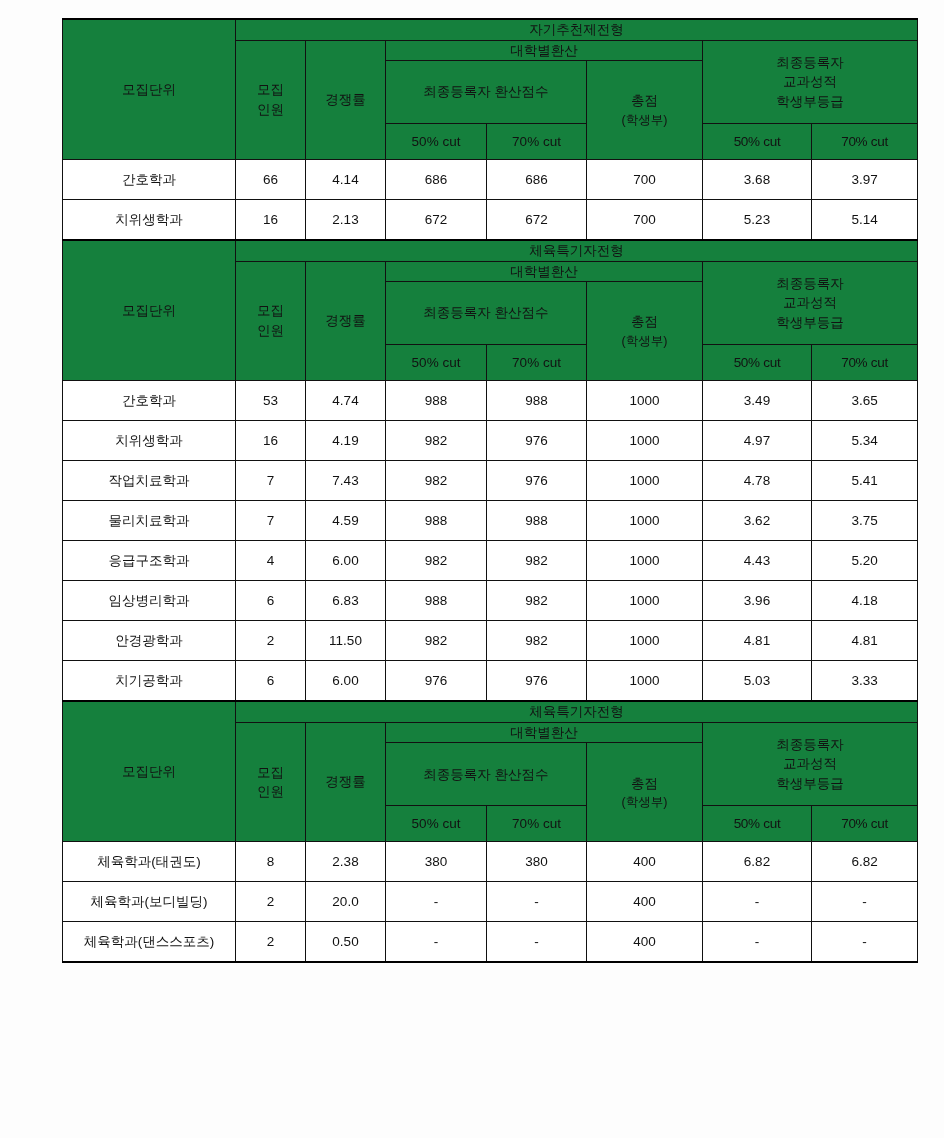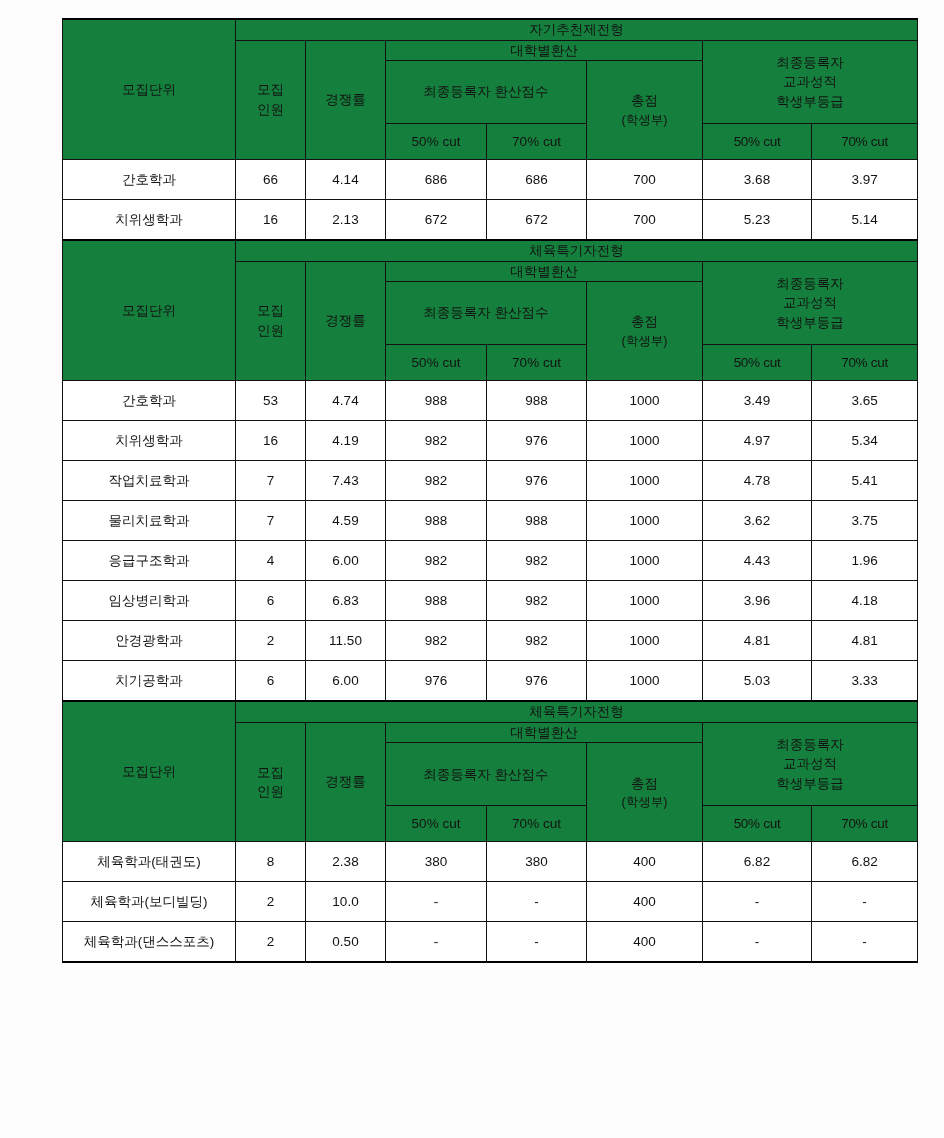--- a/index.html
+++ b/index.html
@@ -215,21 +215,21 @@
             <td class="num" style="">3.75</td>
           </tr>
           <tr class="data-row">
             <td class="dept" style="height:39px;">응급구조학과</td>
             <td class="num" style="">4</td>
             <td class="num" style="">6.00</td>
             <td class="num" style="">982</td>
             <td class="num" style="">982</td>
             <td class="num" style="">1000</td>
             <td class="num" style="">4.43</td>
-            <td class="num" style="">1.96</td>
+            <td class="num" style="">5.20</td>
           </tr>
           <tr class="data-row">
             <td class="dept" style="height:39px;">임상병리학과</td>
             <td class="num" style="">6</td>
             <td class="num" style="">6.83</td>
             <td class="num" style="">988</td>
             <td class="num" style="">982</td>
             <td class="num" style="">1000</td>
             <td class="num" style="">3.96</td>
             <td class="num" style="">4.18</td>
@@ -290,21 +290,21 @@
             <td class="num" style="">2.38</td>
             <td class="num" style="">380</td>
             <td class="num" style="">380</td>
             <td class="num" style="">400</td>
             <td class="num" style="">6.82</td>
             <td class="num" style="">6.82</td>
           </tr>
           <tr class="data-row">
             <td class="dept" style="height:39px;">체육학과(보디빌딩)</td>
             <td class="num" style="">2</td>
-            <td class="num" style="">10.0</td>
+            <td class="num" style="">20.0</td>
             <td class="num" style="">-</td>
             <td class="num" style="">-</td>
             <td class="num" style="">400</td>
             <td class="num" style="">-</td>
             <td class="num" style="">-</td>
           </tr>
           <tr class="data-row last-row">
             <td class="dept" style="height:39px;">체육학과(댄스스포츠)</td>
             <td class="num" style="">2</td>
             <td class="num" style="">0.50</td>

